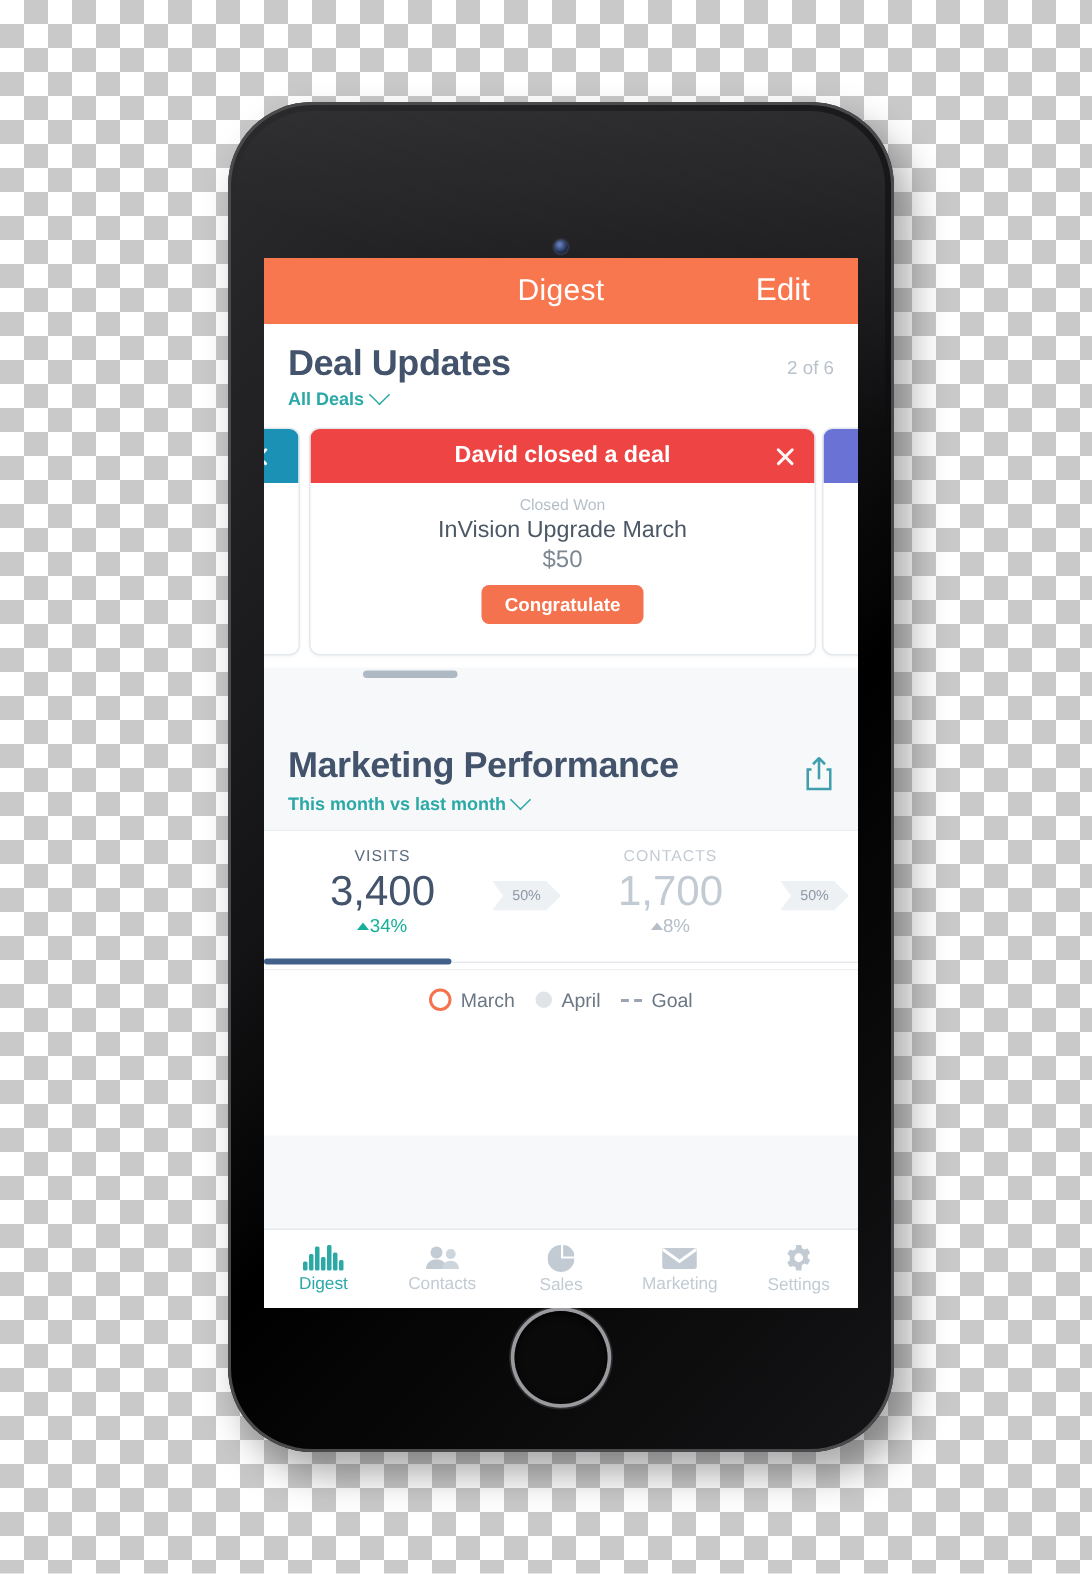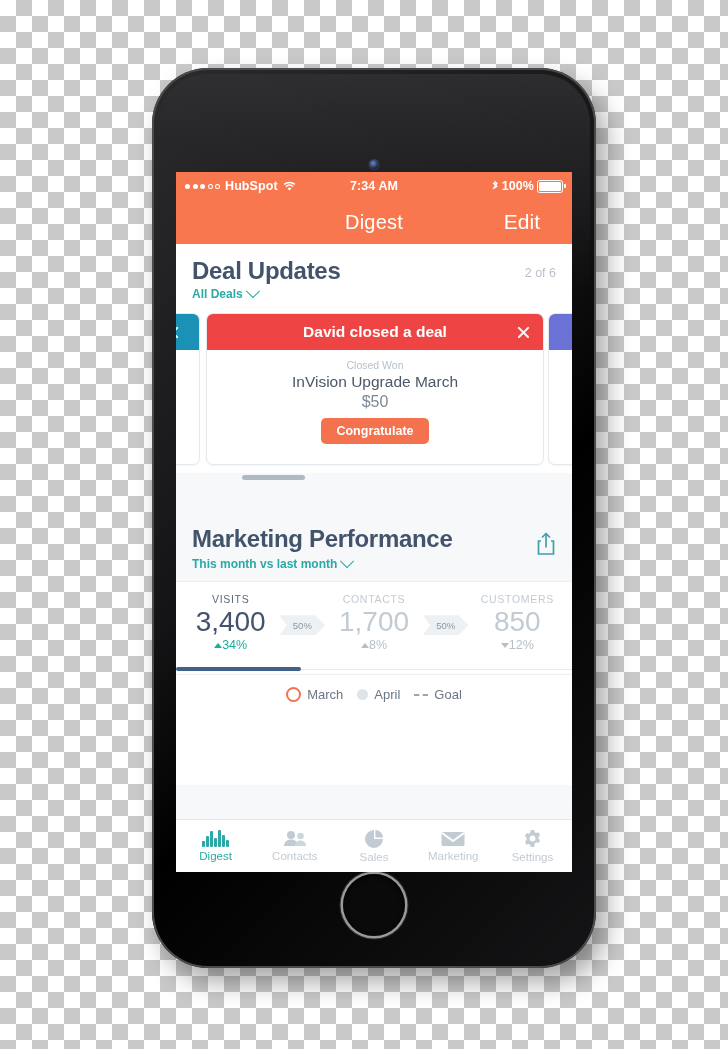--- a/index.html
+++ b/index.html
@@ -150,47 +150,20 @@
 
 <div class="phone">
   <div class="phone-gloss"></div>
   <div class="cam"></div>
   <div class="sensor"></div>
   <div class="speaker"></div>
   <div class="home"></div>
 
   <div class="screen">
 
-    <div class="statusbar">
-      <div class="sb-left">
-        <span class="dots">
-          <i></i>
-            <i></i>
-            <i></i>
-            <i class="hollow"></i>
-            <i class="hollow"></i>
-        </span>
-        <span>HubSpot</span>
-        <svg width="13" height="11" viewBox="0 0 13 11">
-          <path d="M6.5 9.6 4.6 7.4a3 3 0 0 1 3.8 0z" fill="#fff"></path>
-          <path d="M2.9 5.6a5.6 5.6 0 0 1 7.2 0" stroke="#fff" stroke-width="1.5" fill="none"></path>
-          <path d="M1.1 3.4a8.4 8.4 0 0 1 10.8 0" stroke="#fff" stroke-width="1.5" fill="none"></path>
-        </svg>
-      </div>
-      <div class="sb-center">7:34 AM</div>
-      <div class="sb-right">
-        <svg width="8" height="12" viewBox="0 0 8 12">
-          <path d="M2 3l4 3.2-2 1.6v-6l2 1.6L2 9" stroke="#fff" stroke-width="1.2" fill="none"></path>
-        </svg>
-        <span>100%</span>
-        <span class="batt">
-            <i></i>
-          </span>
-      </div>
-    </div>
 
     <div class="navbar">
       <div class="title">Digest</div>
       <div class="edit">Edit</div>
     </div>
 
     <div class="section-head">
       <div class="sec-title">Deal Updates</div>
       <div class="sec-sub">
         <span>All Deals</span>
@@ -259,27 +232,20 @@
         <div class="m-val">1,700</div>
         <div class="m-delta">
           <span class="tri-up"></span><span>8%</span>
         </div>
       </div>
 
       <div class="conv">
         <span class="chip">50%</span>
       </div>
 
-      <div class="metric dim">
-        <div class="m-lbl">CUSTOMERS</div>
-        <div class="m-val">850</div>
-        <div class="m-delta">
-          <span class="tri-dn"></span><span>12%</span>
-        </div>
-      </div>
     </div>
 
     <div class="hscroll">
         <i></i>
         <u></u>
       </div>
 
     <div class="chart">
       <div class="legend">
         <div class="lg">

